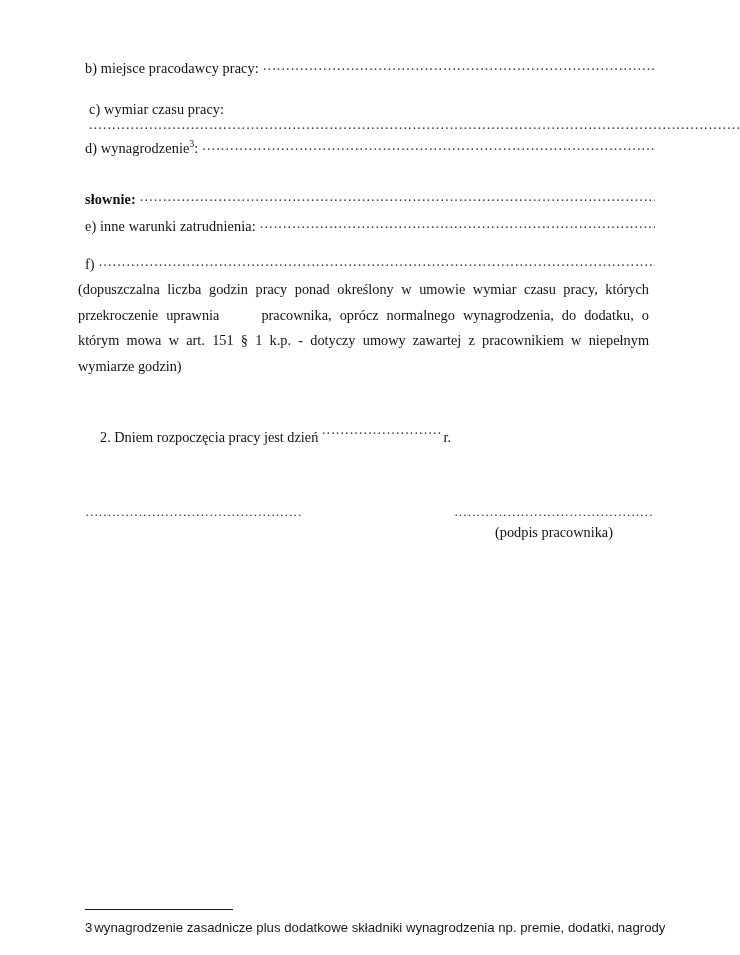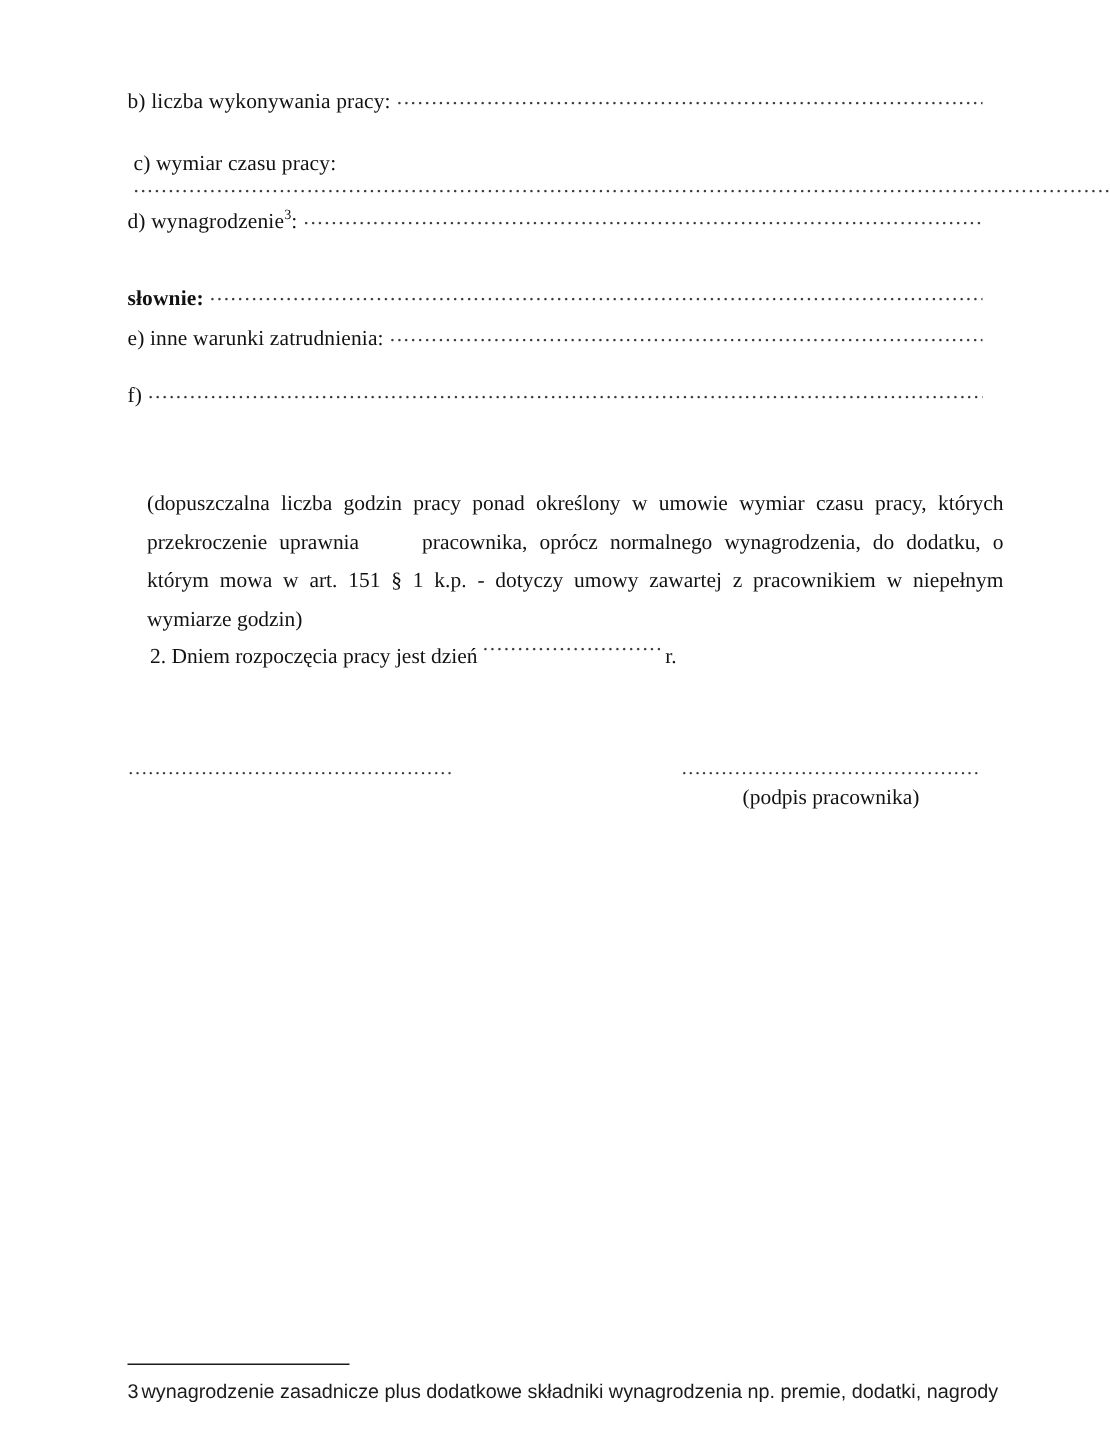--- a/index.html
+++ b/index.html
@@ -83,27 +83,26 @@
     letter-spacing: 1.05px;
   }
   .date-row .inline-dots::after {
     content: "..................................................";
     white-space: nowrap;
   }
 
   
   .para {
     position: absolute;
-    left: 98px;
+    left: 78px;
     width: 571px;
     font-size: 14.3px;
     line-height: 25.5px;
     text-align: justify;
     text-justify: inter-word;
-    margin-top: 47px;
   }
   .para .gap {
     display: inline-block;
     width: 42px;
   }
 
   
   .sig {
     position: absolute;
     text-align: center;
@@ -146,21 +145,21 @@
   .footnote .fn-marker {
     margin-right: 2px;
   }
 </style>
 </head>
 <body>
 
 <div class="page">
 
   <div class="field-row" style="top:60px;">
-    <span class="field-label">b) liczba wykonywania pracy:</span>
+    <span class="field-label">b) miejsce pracodawcy pracy:</span>
     <span class="dots"></span>
   </div>
 
   <div class="field-row" style="top:101px;flex-direction:column;">
     <span class="field-label">c) wymiar czasu pracy:</span>
     <span class="dots"></span>
   </div>
 
   <div class="field-row" style="top:140px;font-family:Liberation Serif, serif;">
     <span class="field-label"><span>d) wynagrodzenie</span><sup class="fn">3</sup><span>:</span></span>

